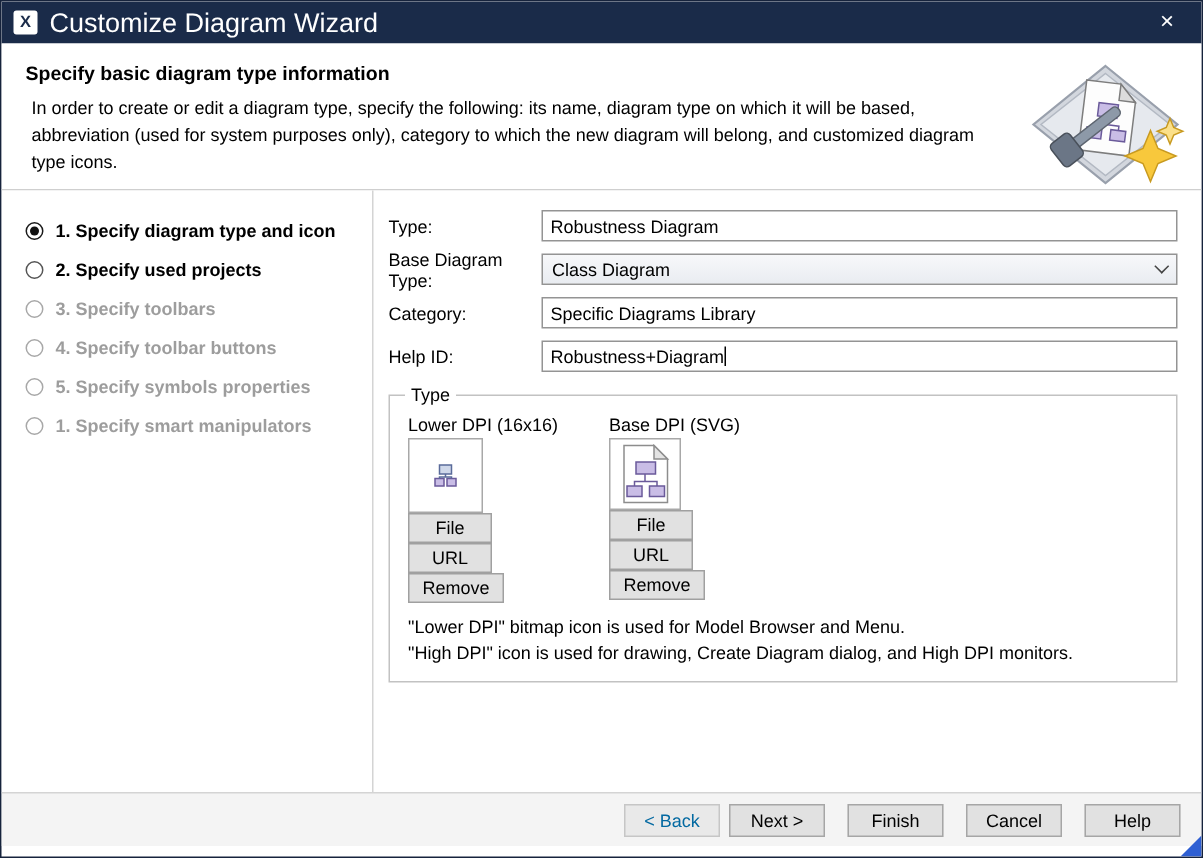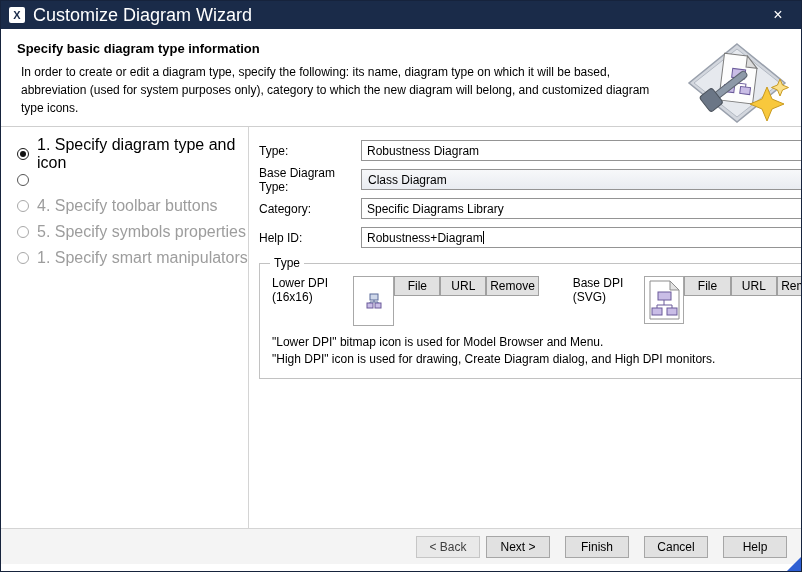--- a/index.html
+++ b/index.html
@@ -48,21 +48,21 @@
   .radio {
     width: 12px; height: 12px; border: 1px solid #555; border-radius: 50%;
     background: #fff; position: relative; flex: none;
   }
   .radio .dot { display: none; }
   .step.selected .radio { border-color: #1a1a1a; }
   .step.selected .radio .dot {
     display: block; width: 6px; height: 6px; background: #111;
     border-radius: 50%; position: absolute; top: 2px; left: 2px;
   }
-  .step-label { font-weight: normal; font-size: 16px; }
+  .step-label { font-weight: bold; font-size: 12px; }
   .step.disabled .radio { border-color: #a8a8a8; }
   .step.disabled .step-label { color: #9d9d9d; }
 
   
   .form { flex: 1; padding: 13px 16px 0 10px; }
   .form-row { display: flex; align-items: center; margin-bottom: 8px; height: 21px; }
   .f-label { width: 102px; flex: none; }
   .f-input {
     flex: 1; height: 21px; border: 1px solid #949494; background: #fff;
     font-family: "Liberation Sans", sans-serif; font-size: 12px;
@@ -80,21 +80,21 @@
     width: 7px; height: 7px; border-right: 1.5px solid #444; border-bottom: 1.5px solid #444;
     transform: rotate(45deg); margin-top: -4px; flex: none;
   }
 
   
   fieldset.icon-group {
     border: 1px solid #c2c2c2; margin-top: 6px; padding: 4px 12px 10px;
   }
   fieldset.icon-group legend { padding: 0 4px; margin-left: -2px; }
   .icon-cols { display: flex; gap: 34px; margin-top: 2px; }
-  .icon-col { display: flex; flex-direction: row; align-items: flex-start; }
+  .icon-col { display: flex; flex-direction: column; align-items: flex-start; }
   .col-label { margin-bottom: 2px; }
   .icon-preview {
     border: 1px solid #a8a8a8; background: #fff;
     display: flex; align-items: center; justify-content: center;
   }
   .icon-preview.lower { width: 50px; height: 50px; }
   .icon-preview.high { width: 48px; height: 48px; }
   .small-btn {
     height: 20px; background: #e1e1e1; border: 1px solid #a0a0a0;
     font-family: "Liberation Sans", sans-serif; font-size: 12px;
@@ -109,21 +109,21 @@
     height: 36px; background: #f4f4f4; border-top: 1px solid #d4d4d4;
     display: flex; align-items: center; justify-content: flex-end;
     padding-right: 14px; gap: 6px;
   }
   .btn {
     min-width: 64px; height: 22px; background: #e1e1e1; border: 1px solid #a6a6a6;
     font-family: "Liberation Sans", sans-serif; font-size: 12px; cursor: default;
     display: flex; align-items: center; justify-content: center; padding: 0 8px;
   }
   .btn.gap { margin-left: 9px; }
-  .btn.disabled { color: #404040; border-color: #c6c6c6; background: #e9e9e9; }
+  .btn.disabled { color: #0369a1; border-color: #c6c6c6; background: #e9e9e9; }
 
   .resize-grip {
     position: absolute; right: 0; bottom: 0;
     width: 0; height: 0;
     border-left: 14px solid transparent;
     border-bottom: 14px solid #2e5fd3;
   }
 </style>
 </head>
 <body>
@@ -167,20 +167,25 @@
 
     <div class="steps">
       <div class="step selected">
         <span class="radio">
             <span class="dot"></span>
           </span>
         <span class="step-label">1. Specify diagram type and icon</span>
       </div>
       <div class="step">
         <span class="radio"></span>
+        <span class="step-label">2. Specify used projects</span>
+      </div>
+      <div class="step disabled">
+        <span class="radio"></span>
+        <span class="step-label">3. Specify toolbars</span>
       </div>
       <div class="step disabled">
         <span class="radio"></span>
         <span class="step-label">4. Specify toolbar buttons</span>
       </div>
       <div class="step disabled">
         <span class="radio"></span>
         <span class="step-label">5. Specify symbols properties</span>
       </div>
       <div class="step disabled">

